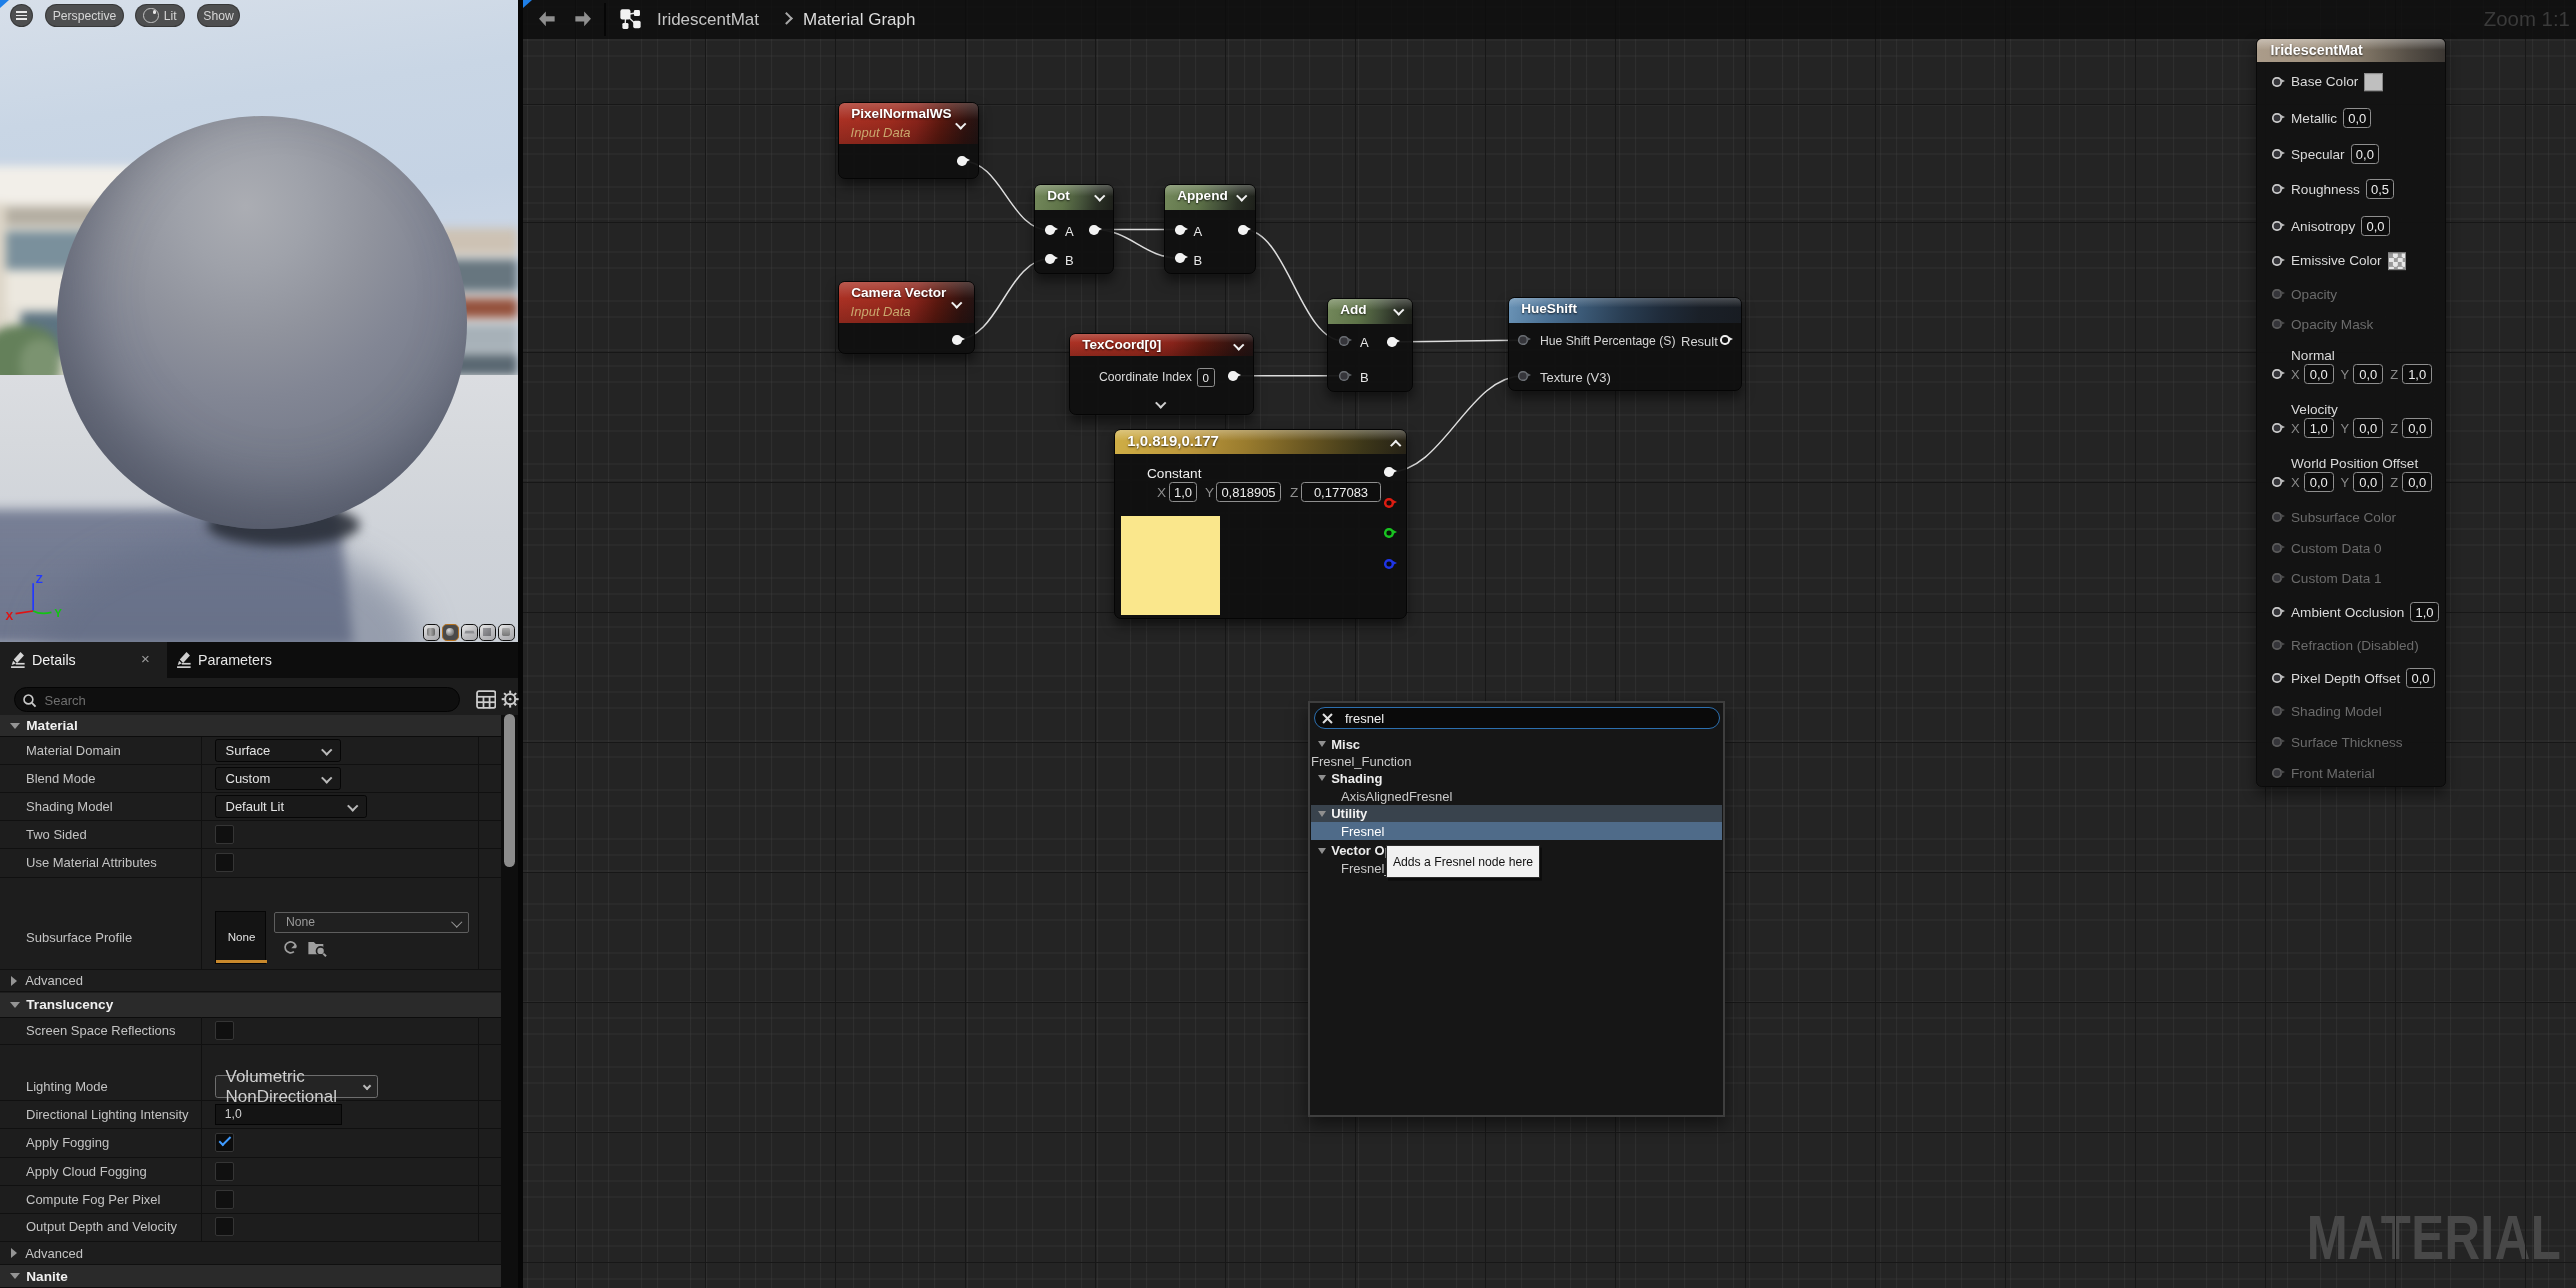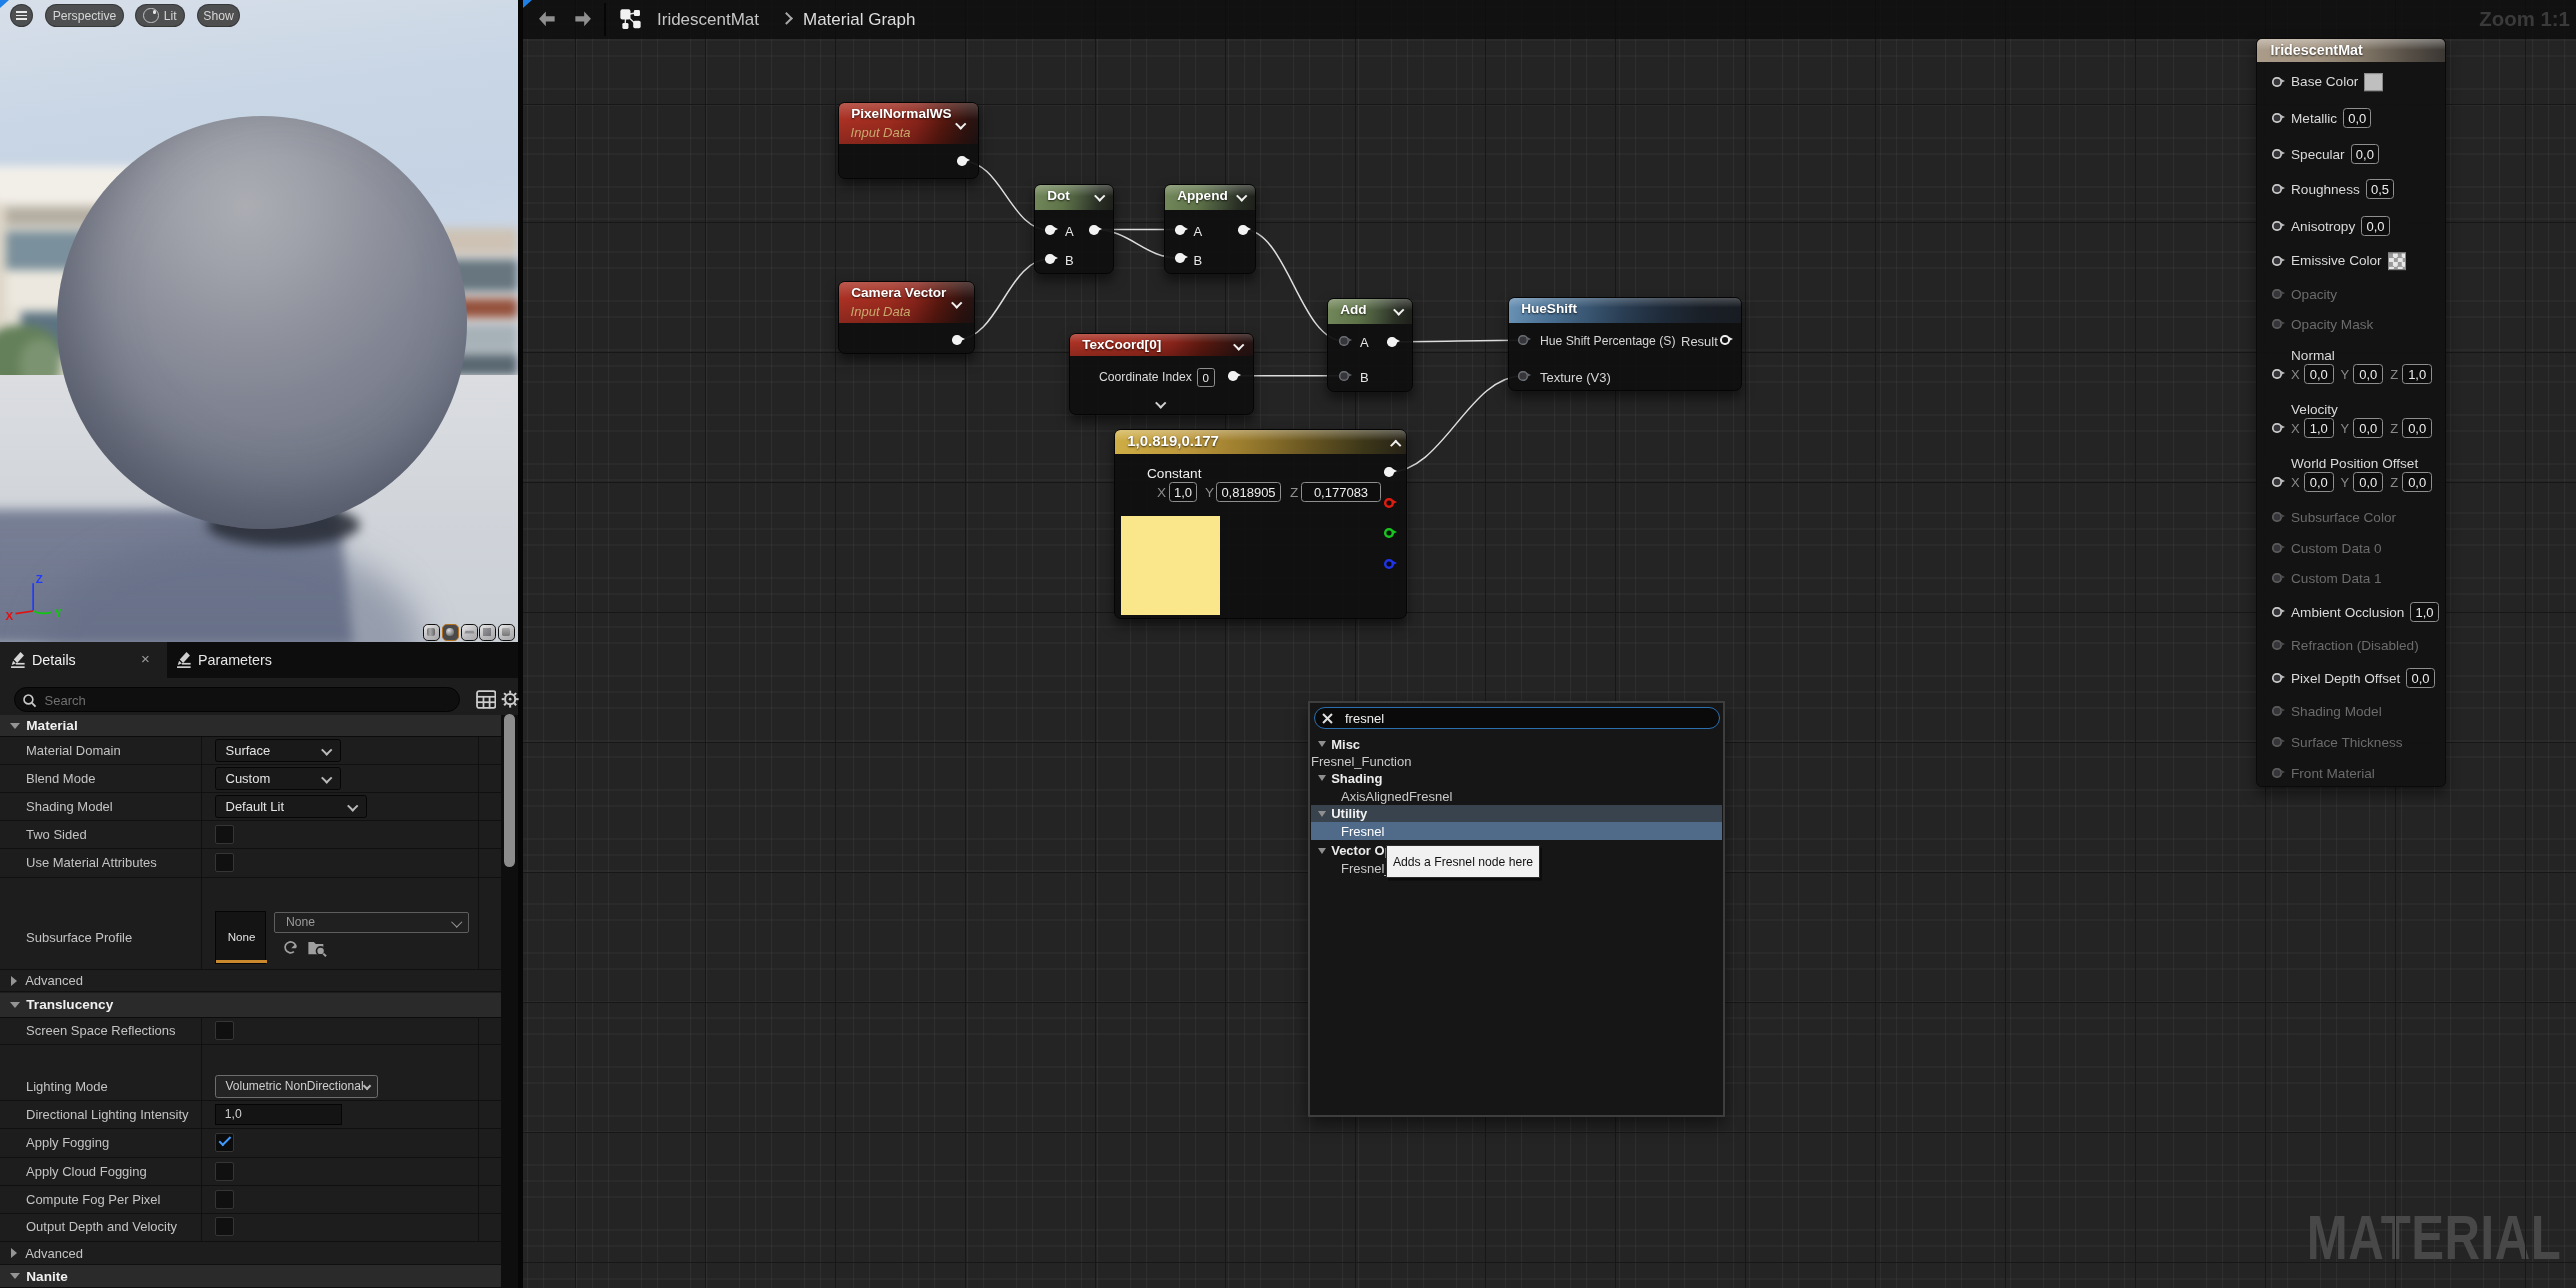--- a/index.html
+++ b/index.html
@@ -50,21 +50,21 @@
 #gridov{position:absolute;left:0;top:0;width:100%;height:100%;pointer-events:none;
 background-image:
 repeating-linear-gradient(90deg,#171717 0 1.4px,transparent 1.4px 130px),
 repeating-linear-gradient(0deg,#171717 0 1.4px,transparent 1.4px 130px),
 repeating-linear-gradient(90deg,rgba(70,70,70,.33) 0 0.7px,transparent 0.7px 16.3px),
 repeating-linear-gradient(0deg,rgba(70,70,70,.33) 0 0.7px,transparent 0.7px 16.3px);
 background-position:52px 105px,52px 105px,4.1px 7.5px,4.1px 7.5px}
 #wm{position:absolute;right:14.3px;bottom:15px;font-size:63px;font-weight:bold;color:#484848;
 transform:scaleX(.78);transform-origin:right bottom;letter-spacing:0.7px}
 #gtoolbar{position:absolute;left:0;top:0;width:100%;height:39px;background:rgba(13,13,13,.8)}
-#zoomlbl{position:absolute;right:6.1px;top:7.5px;font-size:20.4px;font-weight:bold;color:#3a3a3a}
+#zoomlbl{position:absolute;right:6.1px;top:7.5px;font-size:20.4px;font-weight:normal;color:#3a3a3a}
 .node{position:absolute;background:#101010f2;border:1.4px solid #050505;border-radius:6.8px;
 box-shadow:0 6.8px 12.2px rgba(0,0,0,.5)}
 .nhead{position:absolute;left:0;top:0;right:0;display:flex;align-items:flex-start;
 border-radius:5.4px 5.4px 0 0;color:#fff;font-weight:bold;font-size:13.6px;
 text-shadow:0 1.4px 2px rgba(0,0,0,.75);padding:3.4px 0 0 12.2px}
 .hred{background:linear-gradient(180deg,rgba(255,255,255,.2),rgba(255,255,255,0) 40%,rgba(0,0,0,.18) 100%),
 linear-gradient(100deg,#ab3124 0%,#9e2b1e 38%,#87231a 56%,#5a180f 72%,#301310 90%,#221414 100%)}
 .hgreen{background:linear-gradient(180deg,rgba(255,255,255,.25),rgba(255,255,255,0) 45%),
 linear-gradient(100deg,#73885b 0%,#5e7348 38%,#45533a 60%,#2a3025 80%,#1d1f1a 100%)}
 .hblue{background:linear-gradient(180deg,rgba(255,255,255,.22),rgba(255,255,255,0) 38%),
@@ -274,21 +274,21 @@
       <span class="tri-r"></span>
       <span style="color:#c3c3c3;font-size:13px">Advanced</span>
     </div>
   <div class="dhead" style="top:351px;height:24.5px"><span class="tri-d"></span>Translucency</div>
   <div class="drow" style="top:375px;height:28px">
       <span class="dlab">Screen Space Reflections</span>
       <span class="cbox"></span>
     </div>
   <div class="drow" style="top:431px;height:28px">
       <span class="dlab">Lighting Mode</span>
-    <span class="combo" style="width:163px;background:#242424;border-color:#6e6e6e;color:#cfcfcf;font-size:12px">
+    <span class="combo" style="width:163px;background:#242424;border-color:#6e6e6e;color:#cfcfcf;font-size:17px">
         <span>Volumetric NonDirectional</span>
         <span class="chev" style="left:148px;top:6.8px;width:6.1px;height:6.1px"></span>
       </span>
     </div>
   <div class="drow" style="top:459px;height:28px">
       <span class="dlab">Directional Lighting Intensity</span>
     <span class="abs" style="left:215px;top:3.4px;width:127px;height:21px;background:#141414;border:0.7px solid #050505;color:#cfcfcf;font-size:12.2px;padding:2px 0 0 8.8px">1,0</span>
     </div>
   <div class="drow" style="top:487px;height:28.5px">
       <span class="dlab">Apply Fogging</span>

